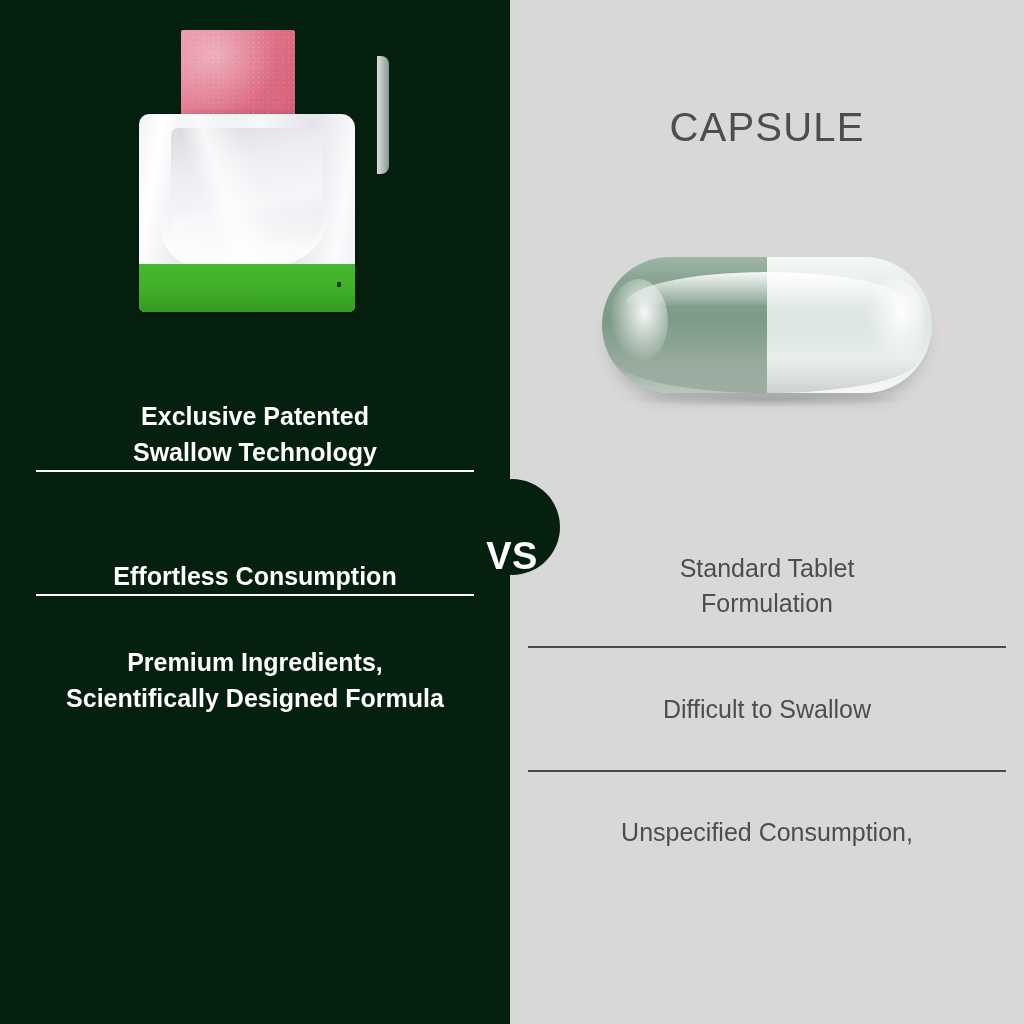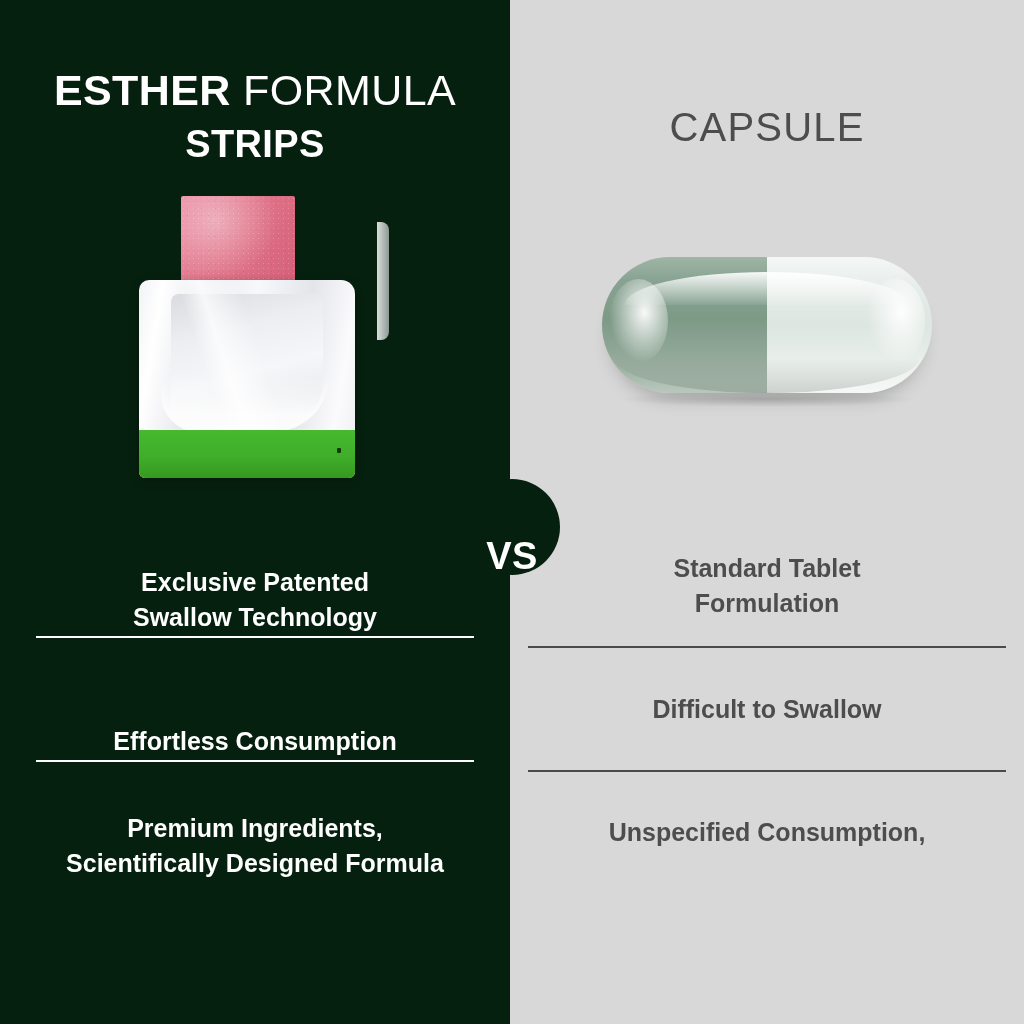--- a/index.html
+++ b/index.html
@@ -224,39 +224,35 @@
     align-items:center;
     justify-content:center;
     text-align:center;
     line-height:1.42;
   }
   .feature-0 { height:120px; }
   .feature-1 { height:122px; }
   .feature-2 { height:120px; }
 
   .panel-left .feature  { color:#ffffff; font-size:25px; font-weight:700;align-items:flex-end; }
-  .panel-right .feature { color:#4d4d4d; font-size:25px; font-weight:700; }
+  .panel-right .feature { color:#4d4d4d; font-size:25px; font-weight:400; }
 
   .divider { width:100%; height:2px; }
   .panel-left  .divider { background:#ffffff; }
   .panel-right .divider { background:#4a4a4a; }
 
   .panel-right .features { padding:0 18px; margin-top:28px; }
 </style>
 </head>
 <body>
 
 <div class="comparison">
 
   <div class="panel panel-left">
 
-    <div class="heading heading-left">
-      <span class="brand-strong">ESTHER</span><span class="brand-light"> FORMULA</span>
-      <span class="heading-line2">STRIPS</span>
-    </div>
 
     <div class="product-stage">
       <div class="sachet-wrap">
         <div class="strip"></div>
         <div class="pouch">
           <div class="pouch-inner"></div>
           <div class="pouch-fold"></div>
           <div class="pouch-sheen"></div>
           <div class="pouch-green"></div>
         </div>

